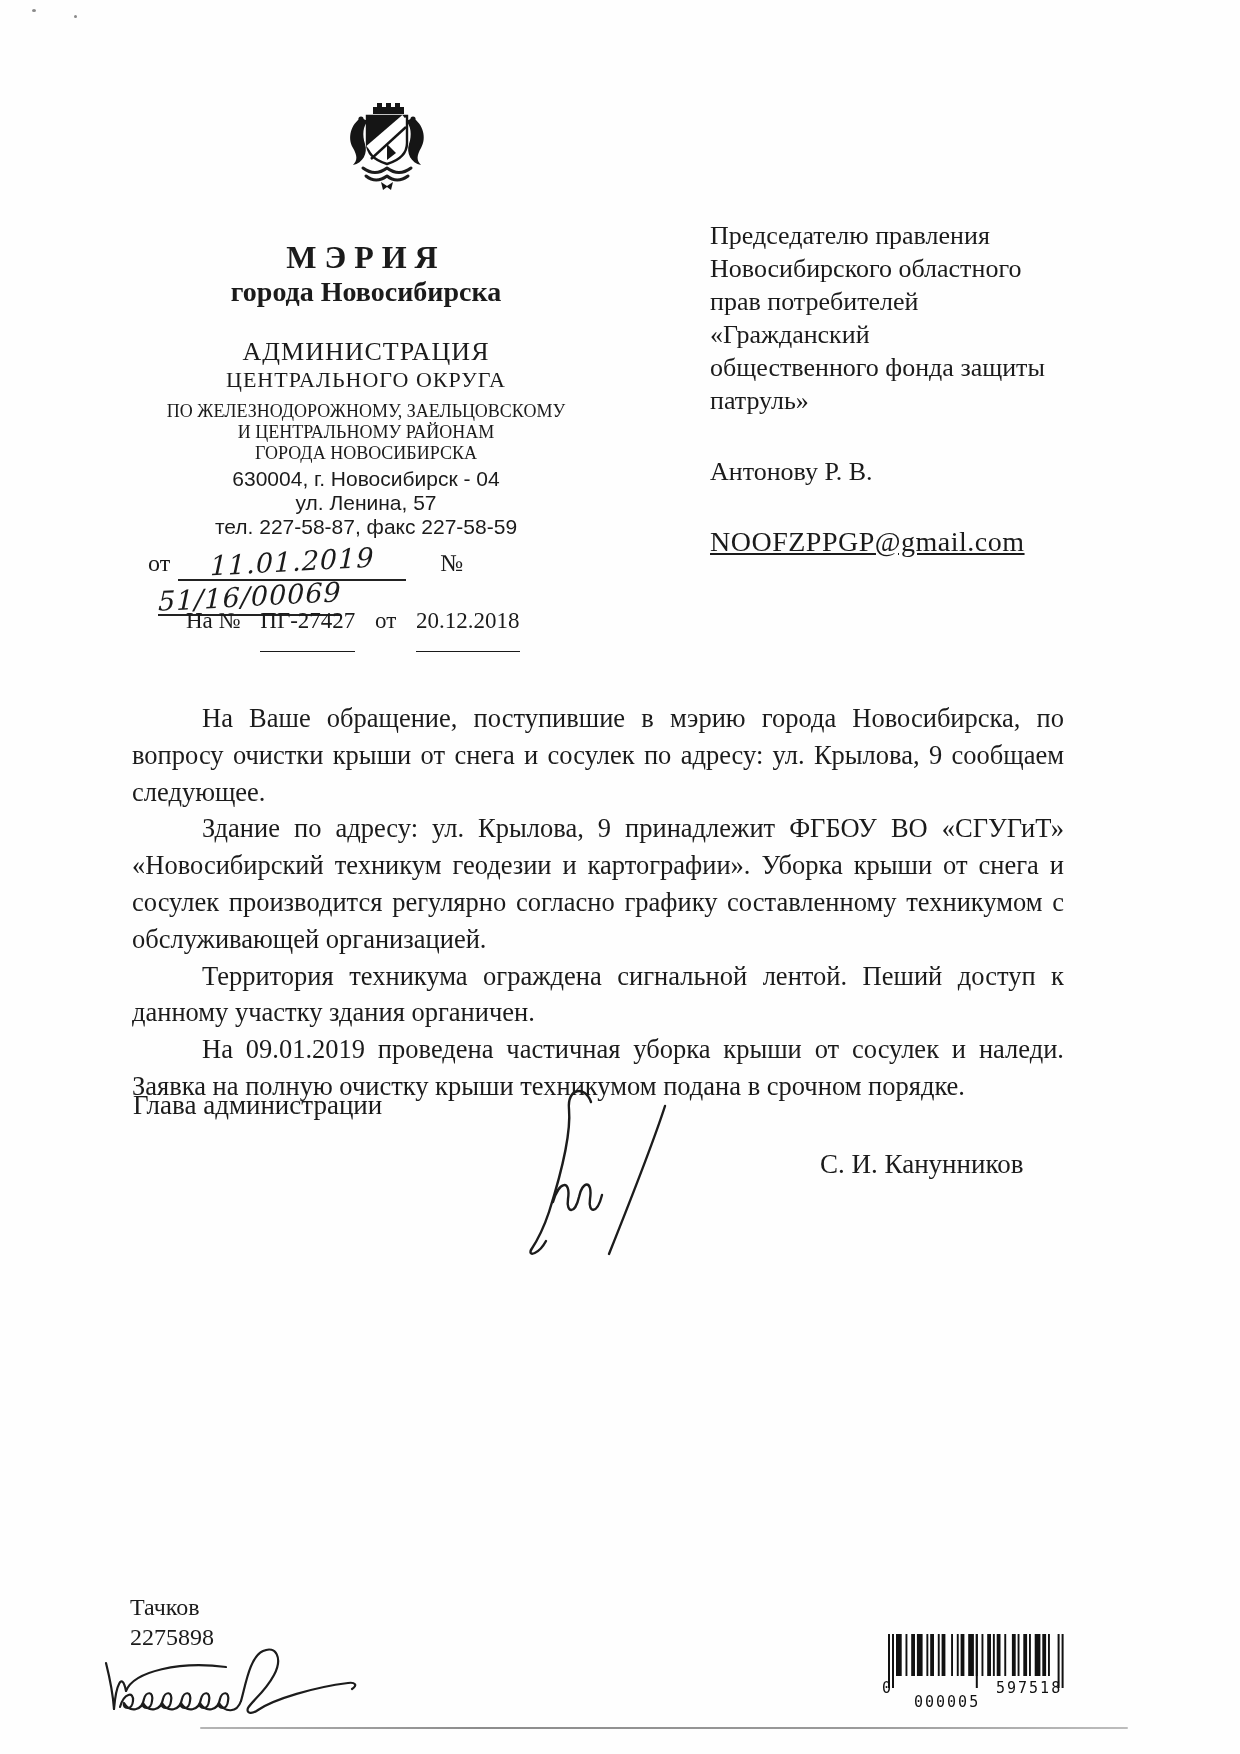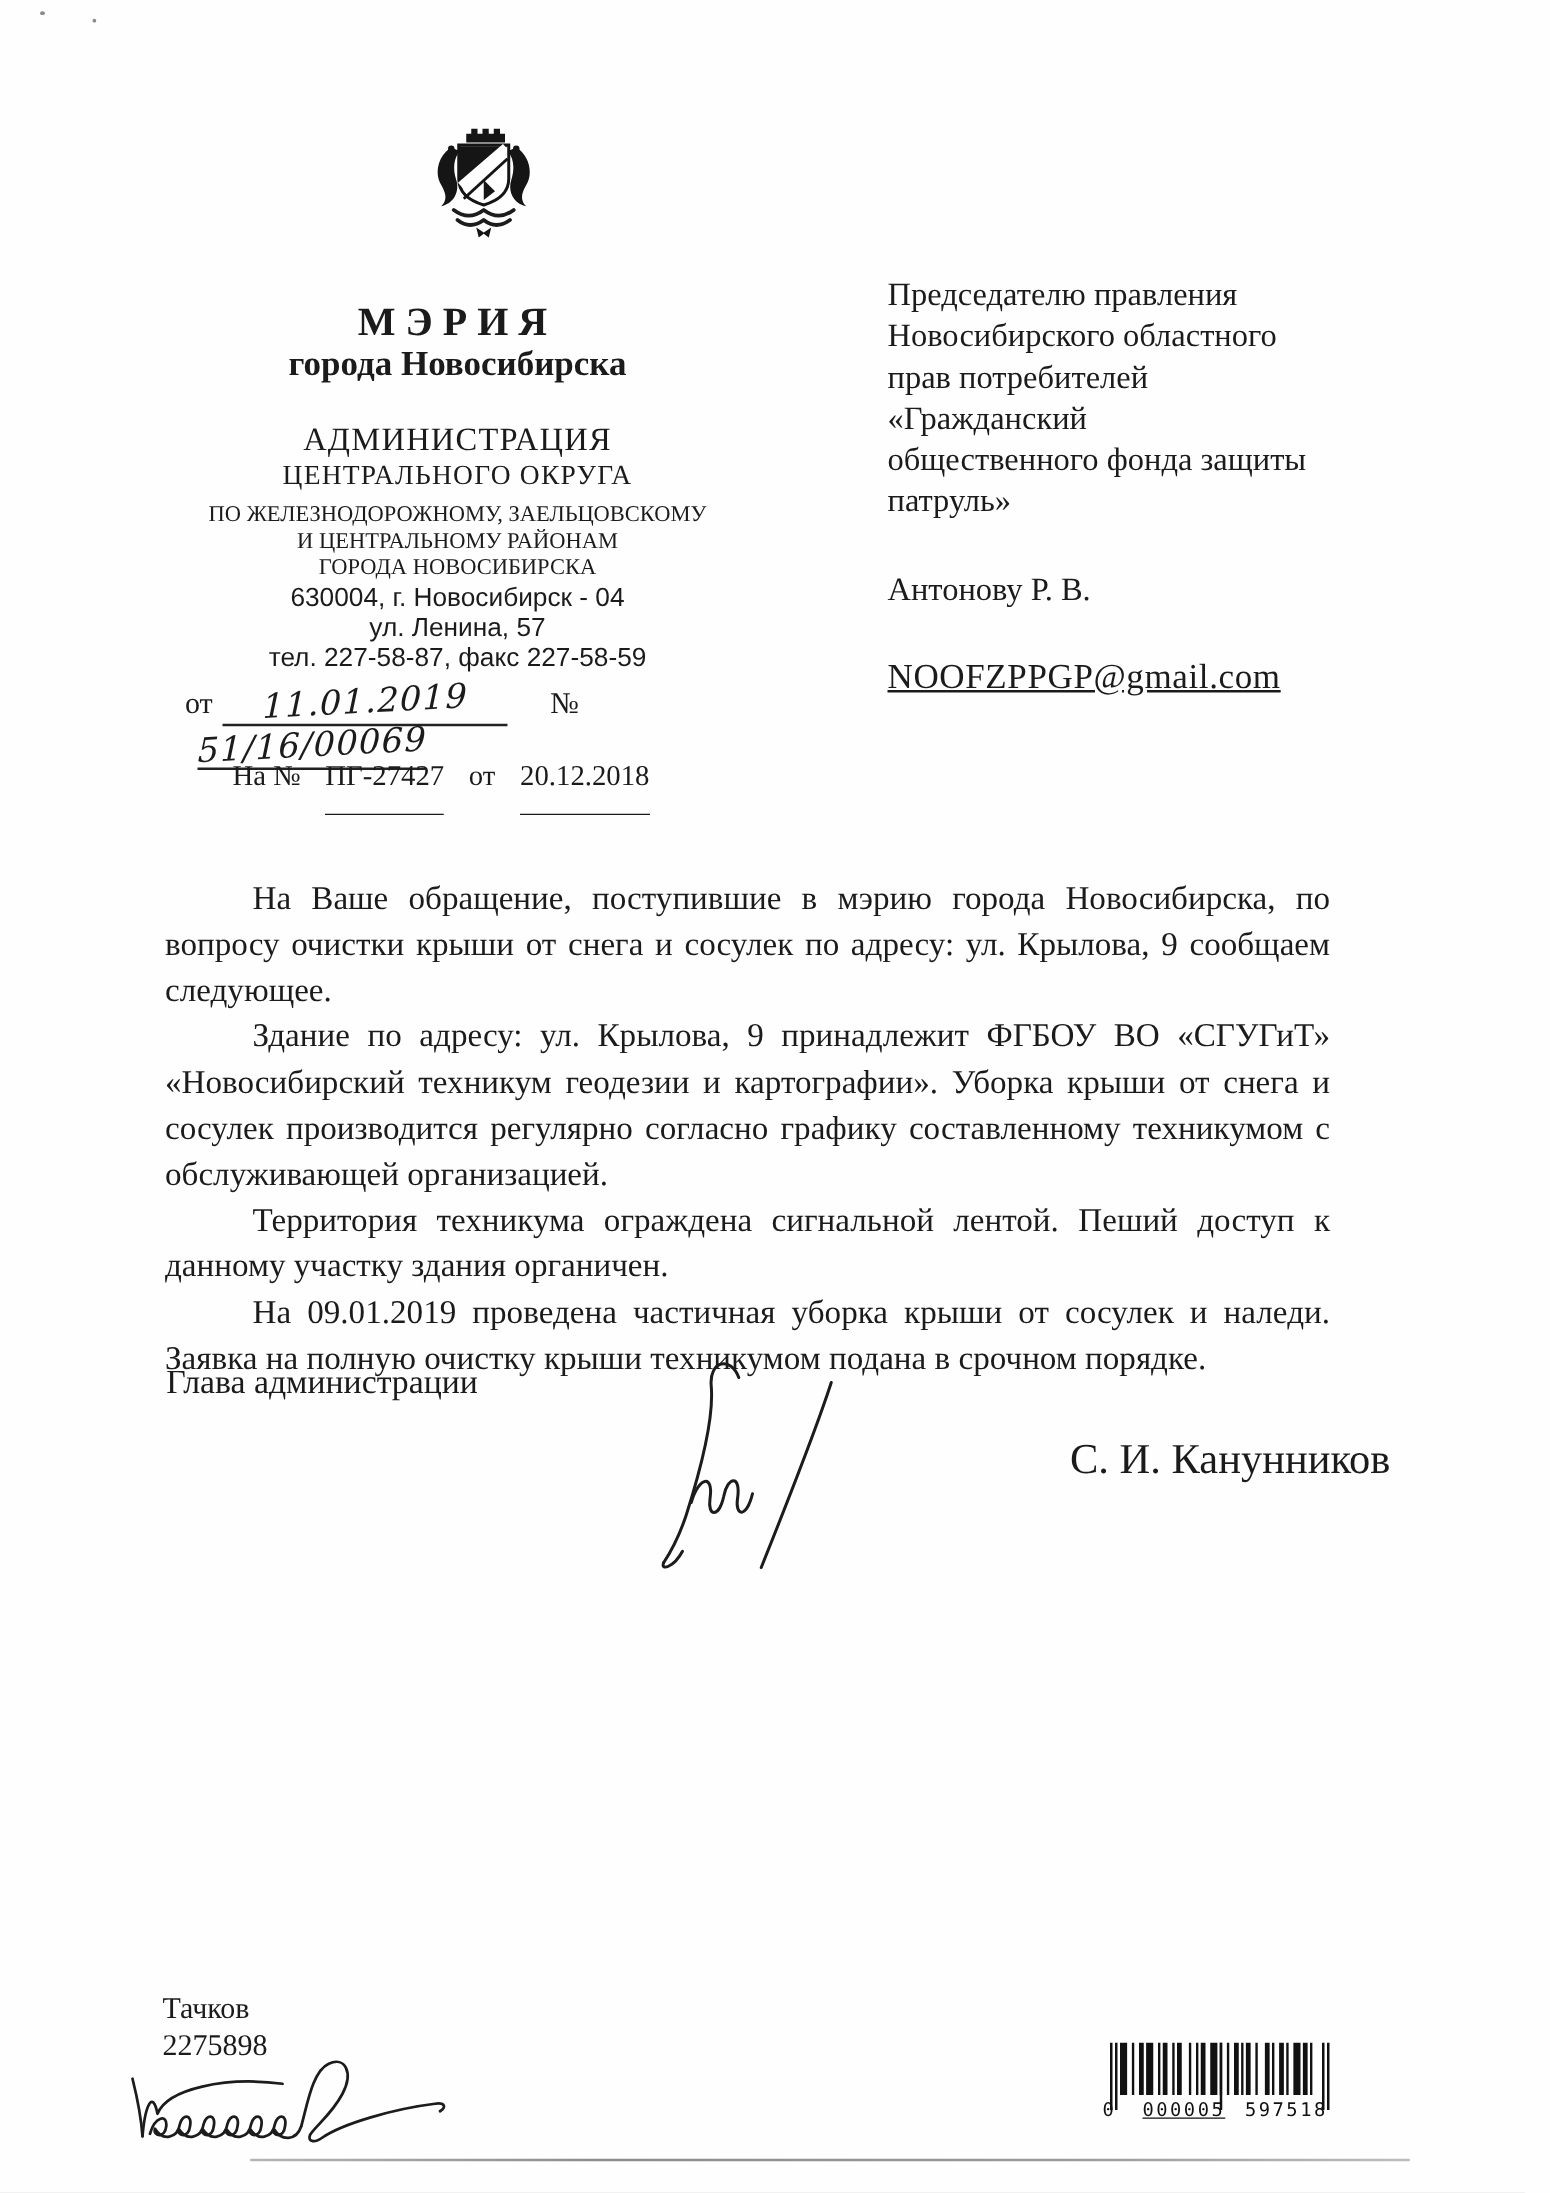--- a/index.html
+++ b/index.html
@@ -45,32 +45,32 @@
   .in-ref .gap{margin-left:14px;}
   
   .recipient{position:absolute;left:710px;top:219px;width:345px;font-size:26px;line-height:33px;}
   .recipient-name{margin-top:38px;}
   .recipient-email{margin-top:37px;font-size:28px;letter-spacing:0.5px;text-decoration:underline;}
   
   .body-text{position:absolute;left:132px;top:700px;width:932px;font-size:26.5px;line-height:36.8px;text-align:justify;}
   .body-text p{margin:0;text-indent:70px;}
   
   .sig-title{position:absolute;left:133px;top:1090px;font-size:27px;}
-  .sig-name{position:absolute;left:856px;top:1149px;font-size:34px;}
+  .sig-name{position:absolute;left:820px;top:1149px;font-size:27px;}
   .sig-main{position:absolute;left:505px;top:1082px;width:200px;height:178px;}
   
   .executor{position:absolute;left:130px;top:1592px;font-size:24px;line-height:30px;}
   .sig-executor{position:absolute;left:100px;top:1645px;width:290px;height:98px;}
   
   .barcode{position:absolute;left:888px;top:1634px;width:210px;height:72px;}
   .barcode svg{position:absolute;left:0;top:0;}
   .barcode-digits{position:absolute;left:0;top:44px;width:100%;
     font-family:"DejaVu Sans Mono", monospace;font-size:15px;letter-spacing:2px;color:#111;}
   .bd-left{position:absolute;left:-6px;top:1px;}
-  .bd-g1{position:absolute;left:26px;top:1px;text-decoration:underline;}
+  .bd-g1{position:absolute;left:26px;top:15px;}
   .bd-g2{position:absolute;left:108px;top:1px;}
   
   .scan-line{position:absolute;left:200px;top:1727px;width:928px;height:2px;
     background:linear-gradient(90deg,#b5b5b5,#8c8c8c 30%,#9a9a9a 70%,#bdbdbd);border-radius:1px;}
   .speck{position:absolute;background:#8a8a8a;border-radius:50%;}
   .speck.s1{left:32px;top:9px;width:4px;height:3px;}
   .speck.s2{left:74px;top:15px;width:3px;height:3px;}
   svg .ink{stroke:#1c1c1c;fill:none;stroke-linecap:round;stroke-linejoin:round;}
 </style>
 </head>

